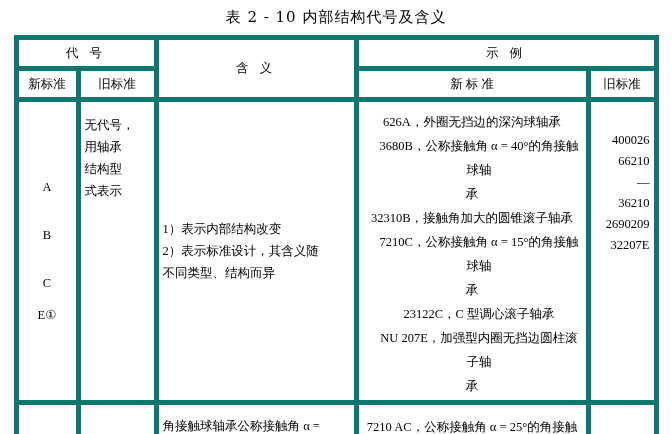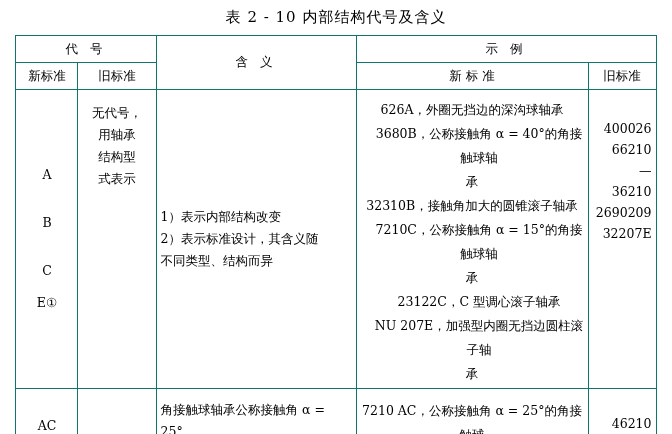--- a/index.html
+++ b/index.html
@@ -30,39 +30,40 @@
     font-family: "DejaVu Serif", "Liberation Serif", serif;
   }
   table.maintable {
     border-collapse: collapse;
     width: 640px;
     margin: 0 auto;
     table-layout: fixed;
     font-family: "DejaVu Serif", "Liberation Serif", serif;
   }
   table.maintable td {
-    border: 1px solid #0f766e;
+    border: 5px solid #0f766e;
     vertical-align: middle;
     font-size: 12.5px;
     padding: 2px 4px;
+    font-family: Liberation Serif, serif;
   }
   .hdr {
     text-align: center;
     height: 22px;
     font-size: 13px;
   }
   .sp4 { letter-spacing: 4px; }
   .codecol {
     text-align: center;
     line-height: 30px;
     font-size: 13.5px;
   }
   .codecol .ln { display: block; }
   .oldtext {
-    text-align: center;
+    text-align: left;
     font-size: 12.5px;
     line-height: 22px;
   }
   .meaning {
     font-size: 12.5px;
     line-height: 22px;
     padding-left: 6px;
     padding-right: 6px;
   }
   .examples {

